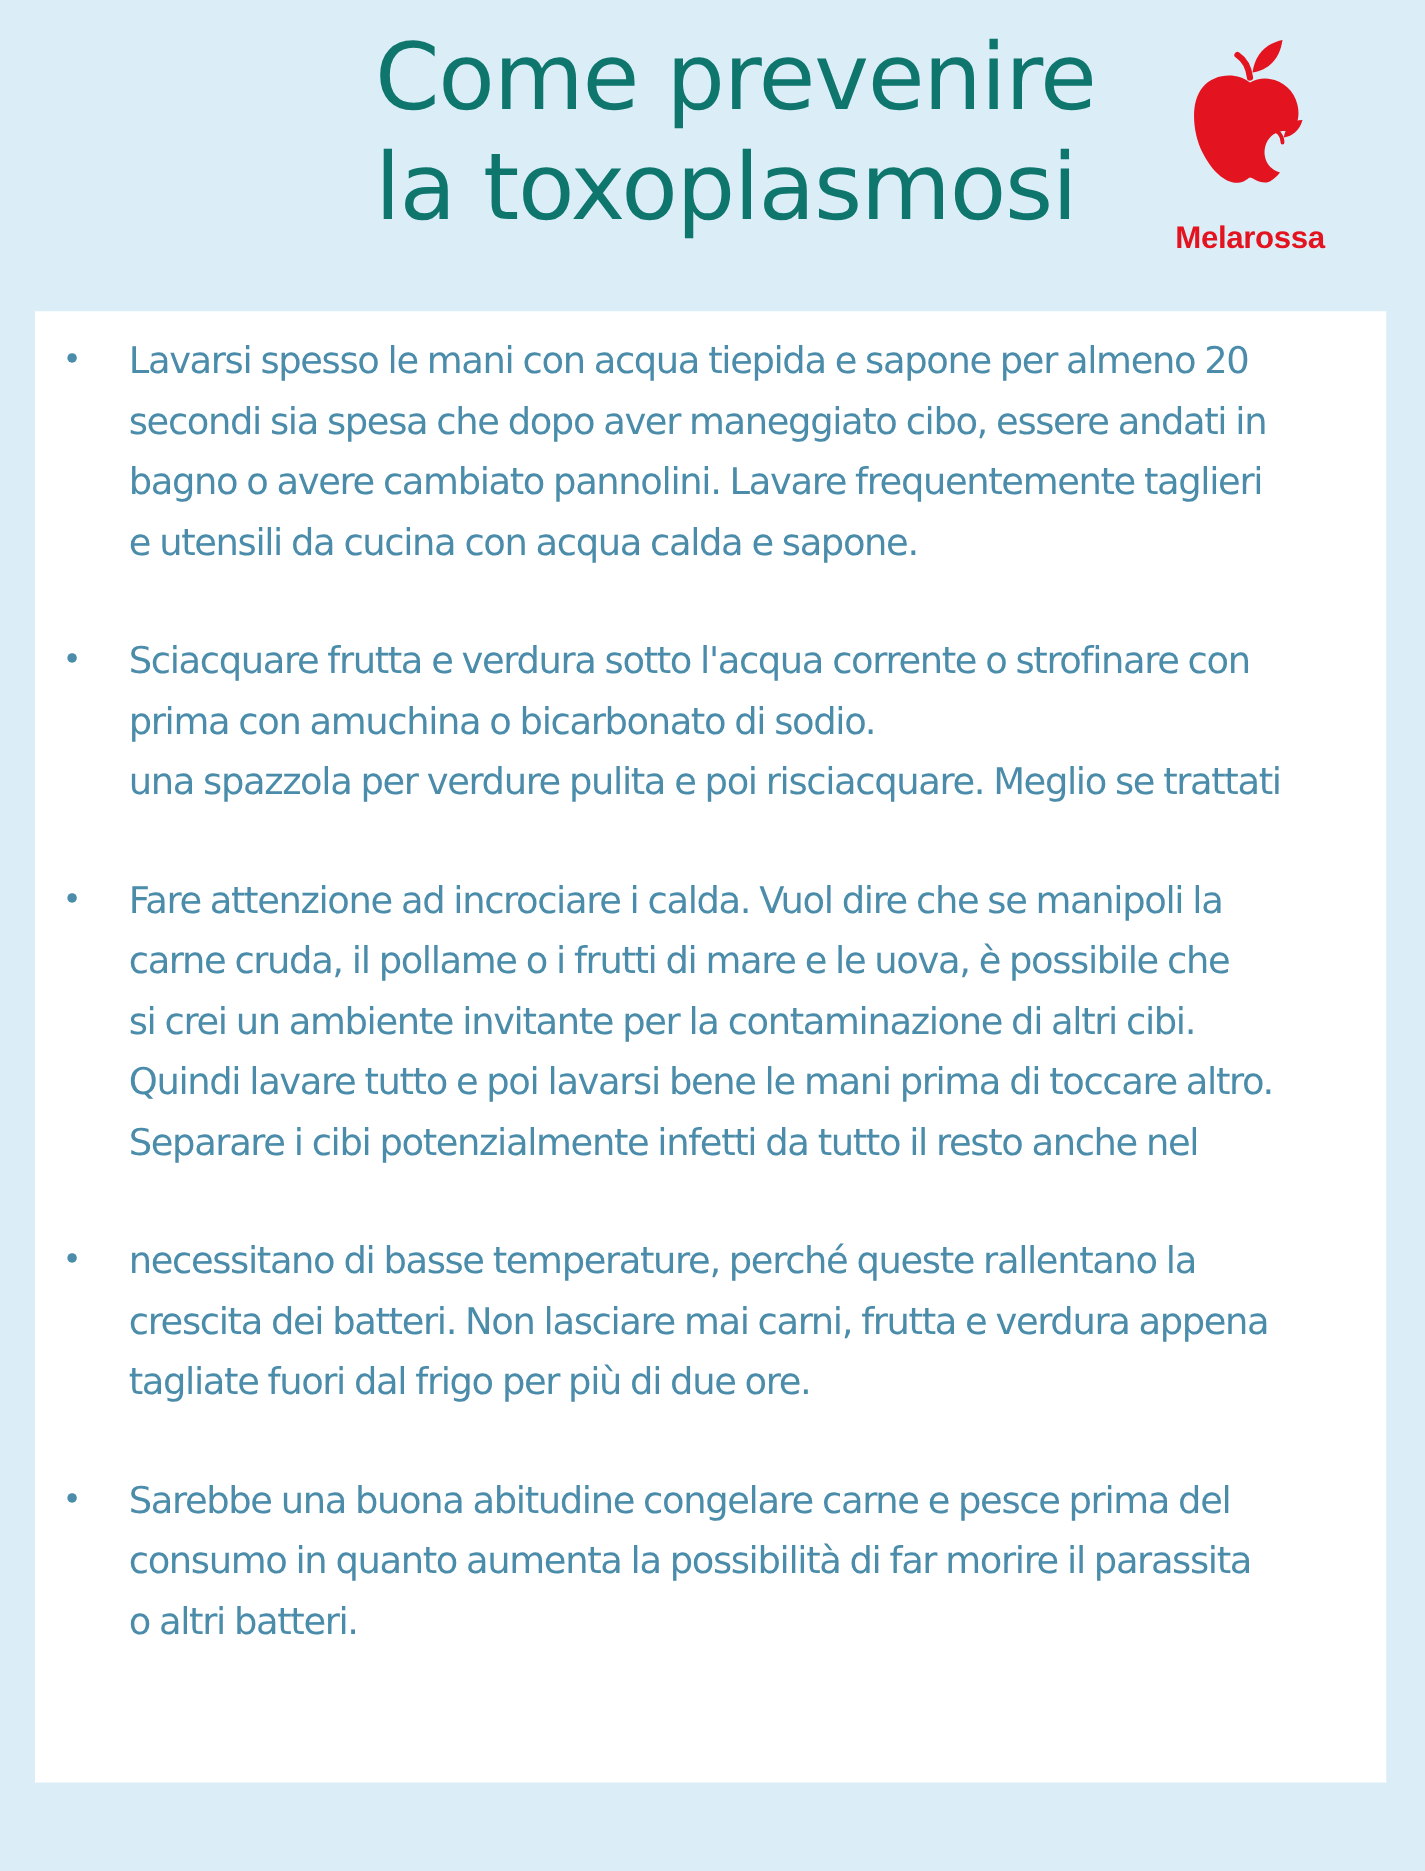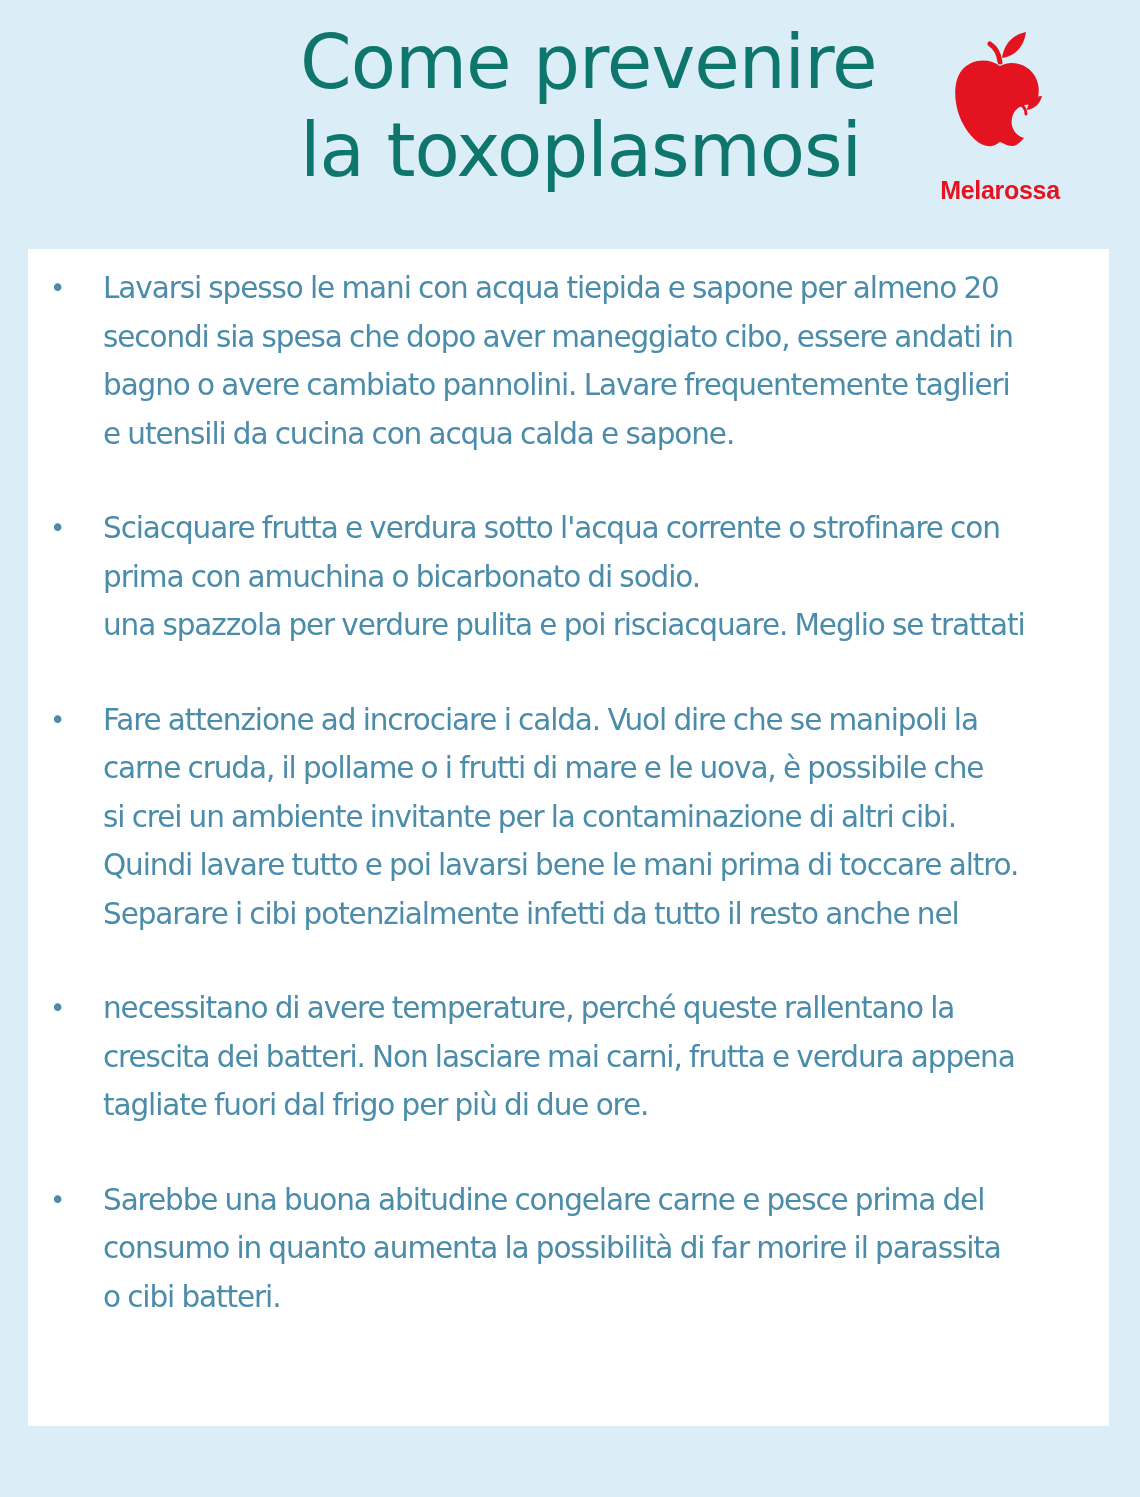--- a/index.html
+++ b/index.html
@@ -150,24 +150,24 @@
     <li class="tip">
       <span class="bullet">•</span>
       <span class="line">Fare attenzione ad incrociare i calda. Vuol dire che se manipoli la</span>
       <span class="line">carne cruda, il pollame o i frutti di mare e le uova, è possibile che</span>
       <span class="line">si crei un ambiente invitante per la contaminazione di altri cibi.</span>
       <span class="line">Quindi lavare tutto e poi lavarsi bene le mani prima di toccare altro.</span>
       <span class="line">Separare i cibi potenzialmente infetti da tutto il resto anche nel</span>
     </li>
     <li class="tip">
       <span class="bullet">•</span>
-      <span class="line">necessitano di avere temperature, perché queste rallentano la</span>
+      <span class="line">necessitano di basse temperature, perché queste rallentano la</span>
       <span class="line">crescita dei batteri. Non lasciare mai carni, frutta e verdura appena</span>
       <span class="line">tagliate fuori dal frigo per più di due ore.</span>
     </li>
     <li class="tip">
       <span class="bullet">•</span>
       <span class="line">Sarebbe una buona abitudine congelare carne e pesce prima del</span>
       <span class="line">consumo in quanto aumenta la possibilità di far morire il parassita</span>
-      <span class="line">o cibi batteri.</span>
+      <span class="line">o altri batteri.</span>
     </li>
   </ul>
 </div>
 
 </body></html>

